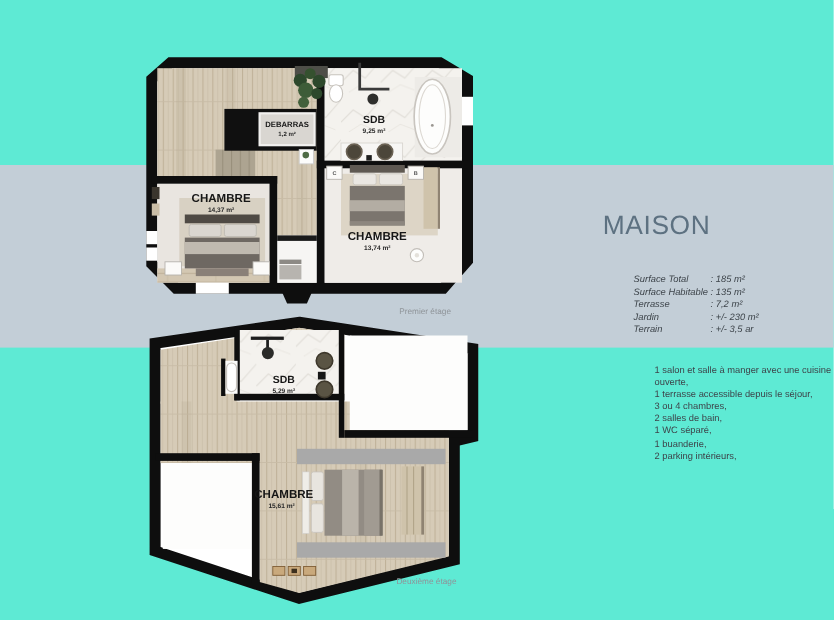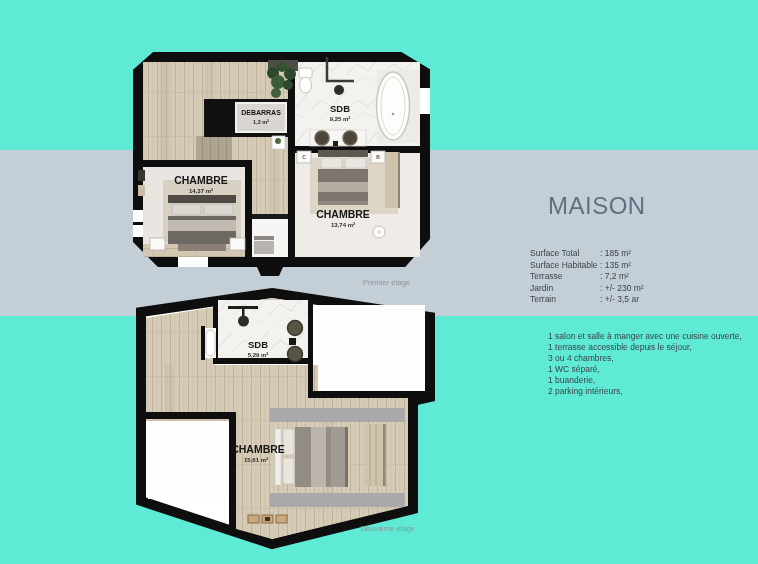--- a/index.html
+++ b/index.html
@@ -1,24 +1,24 @@
 <!DOCTYPE html>
 <html><head>
 <meta charset="utf-8">
 <style>
   html,body{margin:0;padding:0;background:#ffffff;}
   .canvas{position:relative;width:758px;height:564px;background:#5eead4;overflow:hidden;font-family:"Liberation Sans",sans-serif;}
   .band{position:absolute;left:0;top:150px;width:758px;height:166px;background:#c3ced7;}
   .plan{position:absolute;}
   .title{position:absolute;left:548px;top:191px;font-size:24px;line-height:30px;color:#5d7181;font-weight:400;letter-spacing:.5px;}
-  .specs{position:absolute;left:530px;top:248px;font-size:8.5px;color:#3d444a;}
+  .specs{position:absolute;left:576px;top:248px;font-size:8.5px;color:#3d444a;font-style:italic;}
   .spec-row{display:flex;line-height:11.5px;}
   .spec-label{width:70px;flex:none;}
   .features{position:absolute;left:548px;top:331px;font-size:8.5px;color:#3d444a;}
-  .feature{line-height:11.1px;}
+  .feature{line-height:11.1px;margin-left:47px;}
   svg text{font-family:"Liberation Sans",sans-serif;}
   .room-name{font-size:10.5px;font-weight:700;fill:#161616;}
   .room-name-sm{font-size:9.5px;font-weight:700;fill:#161616;}
   .room-area{font-size:6px;font-weight:700;fill:#2a2a2a;}
   .plate-name{font-size:7px;font-weight:700;fill:#161616;}
   .plate-area{font-size:5.5px;font-weight:700;fill:#2a2a2a;}
   .caption{font-size:7.5px;fill:#8f9499;}
   .tag{font-size:5px;font-weight:700;fill:#555555;}
 </style>
 </head>
@@ -281,18 +281,19 @@
     <div class="spec-row">
       <span class="spec-label">Terrain</span>
       <span>: +/- 3,5 ar</span>
     </div>
   </div>
 
   <div class="features">
     <div class="feature">1 salon et salle à manger avec une cuisine ouverte,</div>
     <div class="feature">1 terrasse accessible depuis le séjour,</div>
     <div class="feature">3 ou 4 chambres,</div>
+    <div class="feature">2 salles de bain,</div>
     <div class="feature">1 WC séparé,</div>
     <div class="feature">1 buanderie,</div>
     <div class="feature">2 parking intérieurs,</div>
   </div>
 
 </div>
 
 </body></html>

